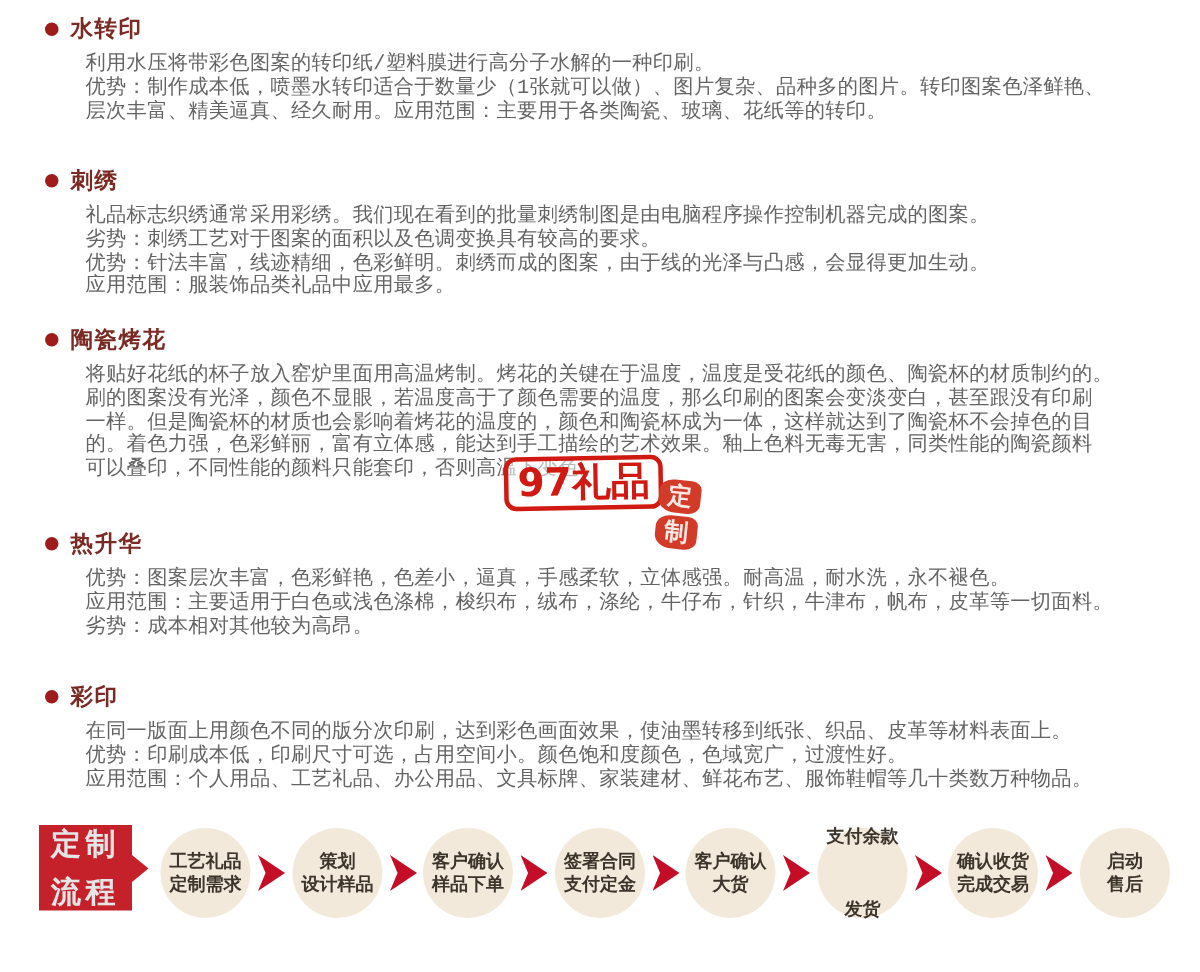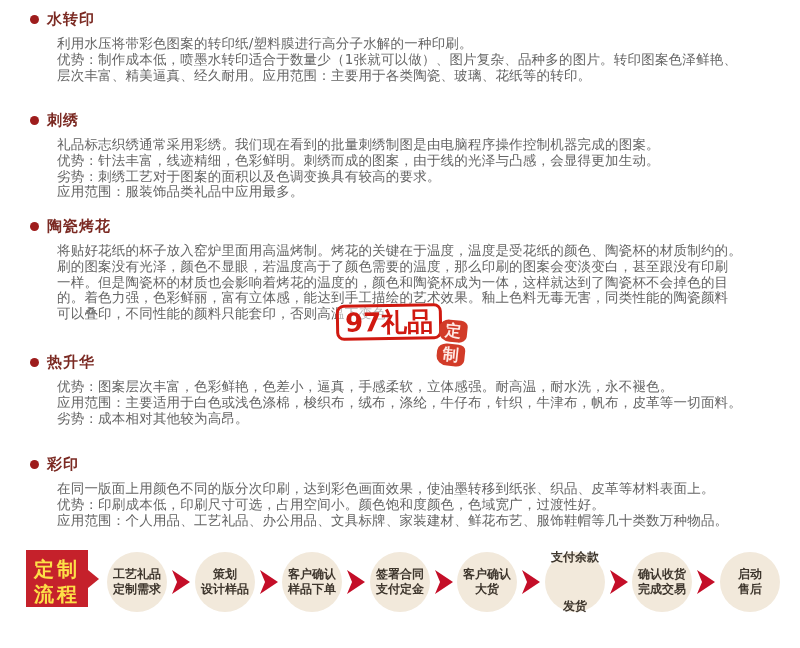--- a/index.html
+++ b/index.html
@@ -4,37 +4,37 @@
 <style>
   html,body{margin:0;padding:0;background:#ffffff;}
   .page{position:relative;width:800px;height:648px;background:#ffffff;overflow:hidden;
         font-family:"DejaVu Sans","Liberation Sans",sans-serif;}
   .section{position:absolute;left:0;width:800px;}
   .sec-header{position:absolute;left:30px;top:0;display:flex;align-items:center;gap:8px;height:18px;}
   .bullet{width:9px;height:9px;border-radius:50%;background:#9e1c1c;flex:0 0 auto;}
   .sec-title{font-size:15px;font-weight:bold;color:#7b2a23;letter-spacing:1px;white-space:nowrap;}
   .sec-lines{position:absolute;left:57px;top:26px;font-size:13.5px;line-height:15.8px;
              color:#646464;white-space:nowrap;letter-spacing:0.2px;}
-  .sec-lines div{height:15.8px;}
+  .sec-lines div{height:15.8px;font-family:Liberation Mono, monospace;}
 
   
   .wm-badge{position:absolute;left:336px;top:304px;padding:1px 6px;border:3px solid #d01910;
             border-radius:8px;color:#d01910;font-size:26px;font-weight:bold;line-height:28px;
             background:rgba(255,255,255,0.55);transform:rotate(-1deg);z-index:5;}
   .wm-seal{position:absolute;left:438px;top:320px;z-index:5;display:flex;flex-direction:column;
            gap:2px;transform:rotate(6deg);}
   .wm-seal span{display:flex;align-items:center;justify-content:center;width:28px;height:22px;
            background:#d23b28;color:#ffe9e4;font-size:16px;font-weight:bold;
            border-radius:35% 25% 30% 40%;}
 
   
   .flow{position:absolute;left:0;top:545px;width:800px;height:85px;}
   .flow-label{position:absolute;left:26px;top:5px;width:62px;height:57px;background:#c5212b;
-              color:#fde047;font-weight:bold;font-size:20px;line-height:25px;letter-spacing:3px;
-              display:flex;flex-direction:column;justify-content:flex-end;align-items:center;}
+              color:#e5e5e5;font-weight:bold;font-size:20px;line-height:25px;letter-spacing:3px;
+              display:flex;flex-direction:column;justify-content:space-between;align-items:center;}
   .flow-label .pointer{position:absolute;left:100%;top:50%;margin-top:-9px;width:0;height:0;
               border-top:9px solid transparent;border-bottom:9px solid transparent;
               border-left:11px solid #c5212b;}
   .step{position:absolute;top:7px;width:60px;height:60px;border-radius:50%;background:#f2e9db;
         display:flex;flex-direction:column;align-items:center;justify-content:center;
         font-size:12px;font-weight:bold;color:#3d352c;line-height:15px;text-align:center;}
   .arrow{position:absolute;top:25px;width:18px;height:24px;background:#c40e28;
          clip-path:polygon(0 0,100% 50%,0 100%,28% 50%);}
 </style>
 </head>
@@ -54,22 +54,22 @@
     </div>
   </div>
 
   <div class="section" style="top:111px;height:100px;">
     <div class="sec-header">
       <span class="bullet"></span>
       <span class="sec-title">刺绣</span>
     </div>
     <div class="sec-lines">
       <div>礼品标志织绣通常采用彩绣。我们现在看到的批量刺绣制图是由电脑程序操作控制机器完成的图案。</div>
+      <div>劣势：刺绣工艺对于图案的面积以及色调变换具有较高的要求。</div>
       <div>优势：针法丰富，线迹精细，色彩鲜明。刺绣而成的图案，由于线的光泽与凸感，会显得更加生动。</div>
-      <div>劣势：刺绣工艺对于图案的面积以及色调变换具有较高的要求。</div>
       <div>应用范围：服装饰品类礼品中应用最多。</div>
     </div>
   </div>
 
   <div class="section" style="top:217px;height:130px;">
     <div class="sec-header">
       <span class="bullet"></span>
       <span class="sec-title">陶瓷烤花</span>
     </div>
     <div class="sec-lines">

